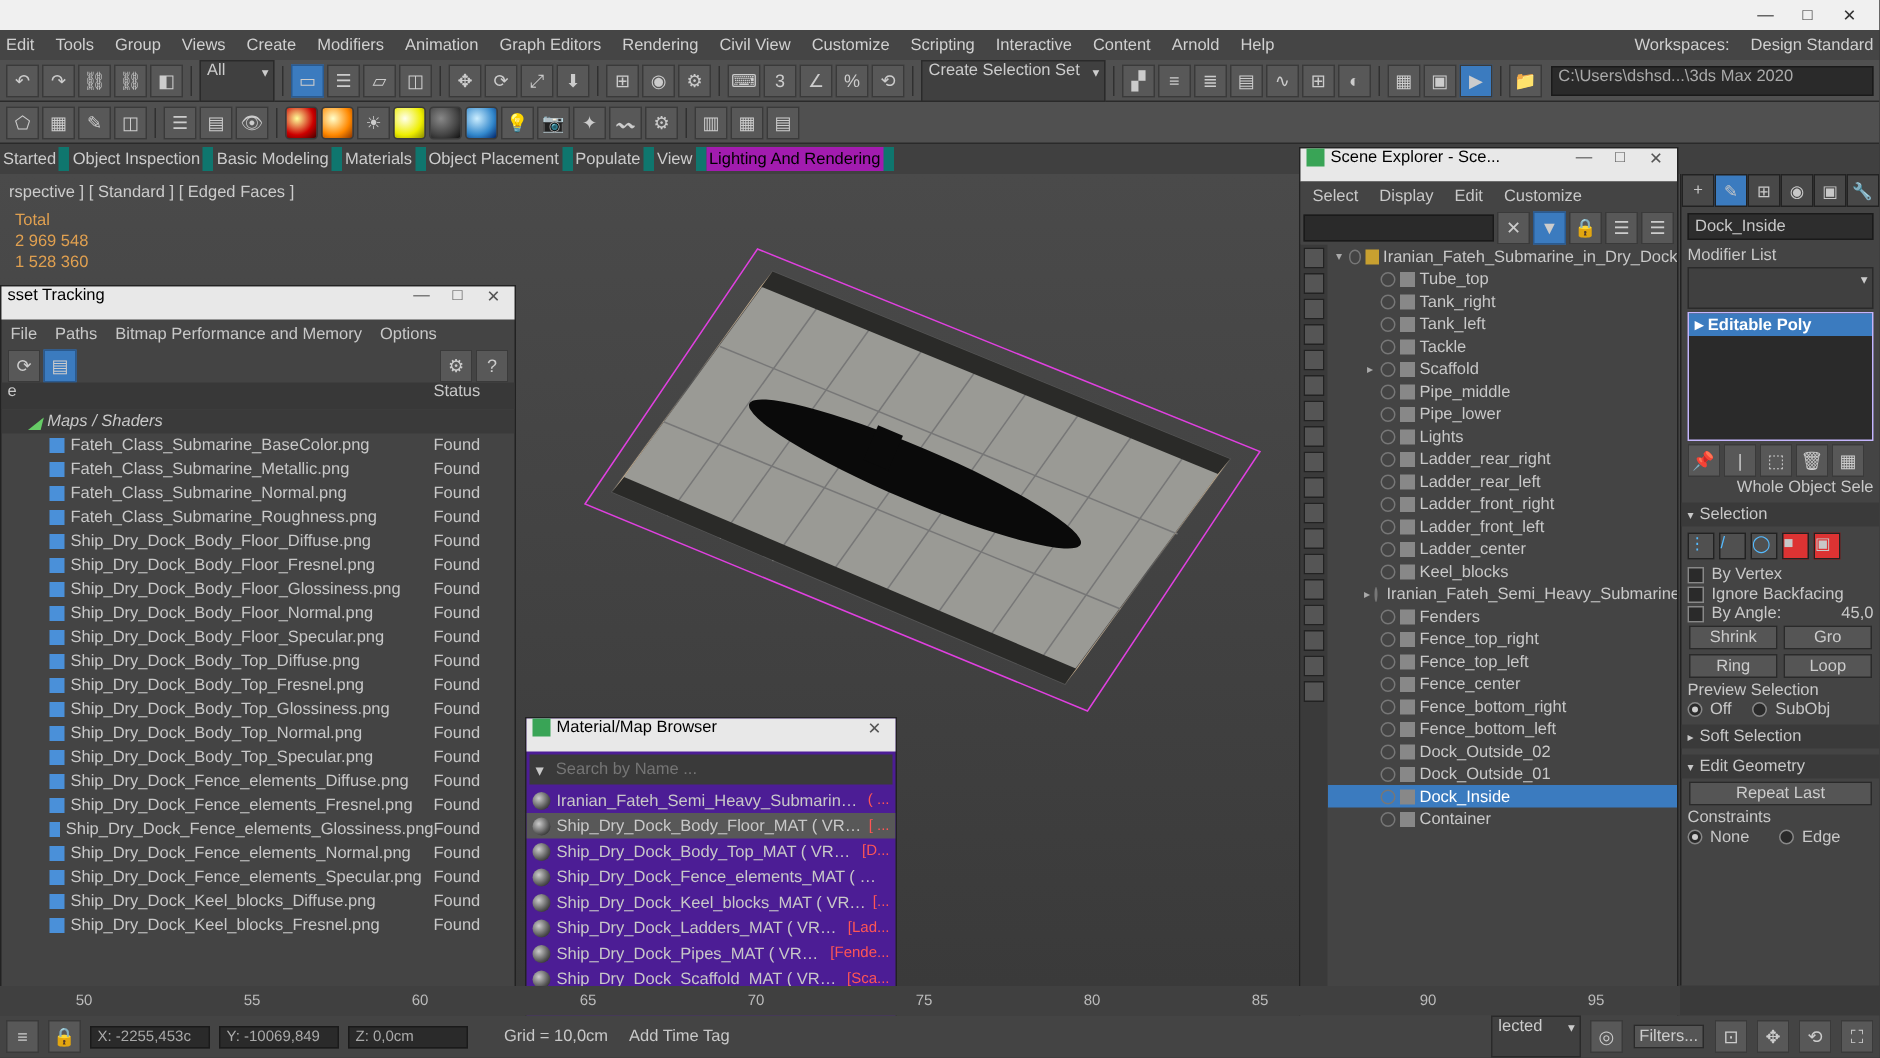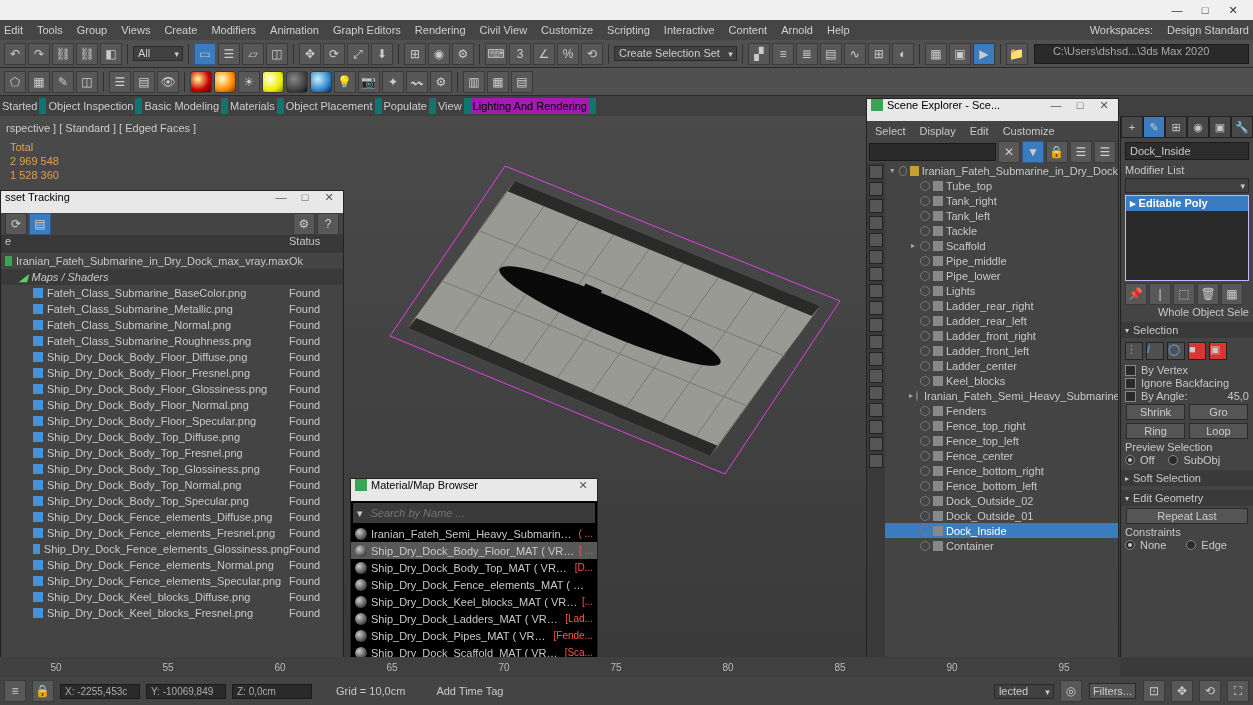--- a/index.html
+++ b/index.html
@@ -11,23 +11,23 @@
   
   .menubar { height:20px; background:#454545; display:flex; align-items:center; padding:0 4px; gap:14px; }
   .menubar span { color:#d0d0d0; }
   .menubar .right { margin-left:auto; display:flex; gap:14px; }
   
   .toolbar { height:28px; background:#505050; display:flex; align-items:center; padding:0 4px; gap:2px; border-bottom:1px solid #2a2a2a; }
   .toolbar .sep { width:1px; height:20px; background:#303030; margin:0 3px; }
   .tbtn { width:22px; height:22px; background:#585858; border:1px solid #3a3a3a; display:flex; align-items:center; justify-content:center; color:#ccc; font-size:12px; }
   .tbtn.active { background:#3b7bbf; border-color:#2a5a8f; }
   .tbtn.sphere { border-radius:3px; }
-  .dropdown { height:15px; background:#404040; border:1px solid #2a2a2a; color:#ccc; padding:0 16px 0 4px; position:relative; min-width:120px; }
+  .dropdown { height:28px; background:#404040; border:1px solid #2a2a2a; color:#ccc; padding:0 16px 0 4px; position:relative; min-width:120px; }
   .dropdown::after { content:"▾"; position:absolute; right:3px; top:2px; font-size:9px; }
-  .pathbox { height:20px; flex:1; background:#2a2a2a; border:1px solid #1a1a1a; padding:0 18px; color:#aaa; margin-left:4px; }
+  .pathbox { height:20px; flex:1; background:#2a2a2a; border:1px solid #1a1a1a; padding:0 4px; color:#aaa; margin-left:4px; }
   
   .sphere-r{background:radial-gradient(circle at 35% 35%,#ff9,#c00 60%,#400);}
   .sphere-o{background:radial-gradient(circle at 35% 35%,#ffc,#f80 60%,#830);}
   .sphere-y{background:radial-gradient(circle at 35% 35%,#ffe,#ee0 60%,#880);}
   .sphere-b{background:radial-gradient(circle at 35% 35%,#cef,#38c 60%,#026);}
   .sphere-g{background:radial-gradient(circle at 35% 35%,#888,#444 60%,#111);}
   
   .scenebar { height:20px; background:#404040; display:flex; align-items:center; }
   .scenebar .tab { padding:2px 2px; color:#ccc; border-right:7px solid #0f766e; }
   .scenebar .tab.active { background:#a21caf; color:#000; }
@@ -84,23 +84,23 @@
   .asset .ahead { height:18px; background:#383838; display:flex; padding:0 4px; }
   .asset .ahead .c1 { flex:1; } .asset .ahead .c2 { width:50px; text-align:left; }
   .asset .abody { flex:1; overflow-y:auto; }
   .arow { display:flex; height:16px; align-items:center; padding:0 4px; }
   .arow .an { flex:1; display:flex; align-items:center; gap:4px; overflow:hidden; white-space:nowrap; }
   .arow .as { width:50px; }
   .arow.head { background:#3a3a3a; }
   .arow .ico { width:10px; height:10px; background:#4a90d9; }
   .arow.shader { background:#3a3a3a; font-style:italic; }
   
-  .matbrowser { position:absolute; left:350px; top:478px; width:248px; height:206px; background:#000000; border:1px solid #222; display:flex; flex-direction:column; }
+  .matbrowser { position:absolute; left:350px; top:478px; width:248px; height:206px; background:#4c1d95; border:1px solid #222; display:flex; flex-direction:column; }
   .matbrowser .msearch { height:20px; background:#3a3a3a; margin:2px; display:flex; align-items:center; }
-  .matbrowser .msearch input { flex:1; background:transparent; border:none; color:#888; padding:0 4px; font-style:italic; outline:none; }
+  .matbrowser .msearch input { flex:1; background:transparent; border:none; color:#888; padding:0 4px; outline:none; }
   .matbrowser .mhead { padding:2px 6px; background:#3a3a3a; }
   .matbrowser .mlist { flex:1; overflow:auto; }
   .mrow { display:flex; align-items:center; height:17px; padding:0 4px; gap:4px; }
   .mrow .mball { width:12px; height:12px; border-radius:50%; background:radial-gradient(circle at 35% 35%,#ccc,#555 60%,#111); }
   .mrow .mname { flex:1; overflow:hidden; white-space:nowrap; text-overflow:ellipsis; }
   .mrow .mtag { color:#f55; font-size:10px; }
   .mrow.sel { background:#585858; }
   
   .timeline { position:absolute; left:0; right:133px; bottom:28px; height:20px; background:#404040; display:flex; align-items:center; color:#bbb; }
   .timeline .tick { flex:1; text-align:center; font-size:10px; }
@@ -262,39 +262,38 @@
 </div>
 
 <div class="asset">
   <div class="win-title">
     <span>sset Tracking</span>
     <div class="sp"></div>
     <div class="wb">—</div>
     <div class="wb">□</div>
     <div class="wb">✕</div>
   </div>
+  <div class="amenu">
+    <span>File</span>
+    <span>Paths</span>
+    <span>Bitmap Performance and Memory</span>
+    <span>Options</span>
+  </div>
   <div class="atools">
     <div class="tbtn">⟳</div>
     <div class="tbtn active">▤</div>
     <div style="flex:1"></div>
     <div class="tbtn">⚙</div>
     <div class="tbtn">?</div>
   </div>
   <div class="ahead">
     <div class="c1">e</div>
     <div class="c2">Status</div>
   </div>
   <div class="abody">
-    <div class="arow">
-      <div class="an">
-          <div class="ico" style="background:#39a456"></div>
-          <span>Iranian_Fateh_Submarine_in_Dry_Dock_max_vray.max</span>
-        </div>
-      <div class="as">Ok</div>
-    </div>
     <div class="arow shader">
       <div class="an" style="padding-left:14px">
           <span style="color:#6c6">◢</span>
           <span>Maps / Shaders</span>
         </div>
         <div class="as"></div>
     </div>
     <div id="asset-files">
         <div class="arow">
           <div class="an" style="padding-left:28px">
@@ -807,21 +806,21 @@
   <div class="tick">95</div>
 </div>
 
 <div class="statusbar">
   <div class="tbtn">≡</div>
   <div class="tbtn">🔒</div>
   <div class="coord">X: -2255,453c</div>
   <div class="coord">Y: -10069,849</div>
   <div class="coord">Z: 0,0cm</div>
   <div style="margin-left:18px">Grid = 10,0cm</div>
-  <div style="margin-left:25px">Add Time Tag</div>
+  <div style="margin-left:8px">Add Time Tag</div>
   <div style="flex:1"></div>
   <div class="dropdown" style="min-width:60px">lected</div>
   <div class="tbtn">◎</div>
   <div class="minibtn" style="flex:0;padding:1px 3px">Filters...</div>
   <div class="tbtn">⊡</div>
   <div class="tbtn">✥</div>
   <div class="tbtn">⟲</div>
   <div class="tbtn">⛶</div>
 </div>
 

